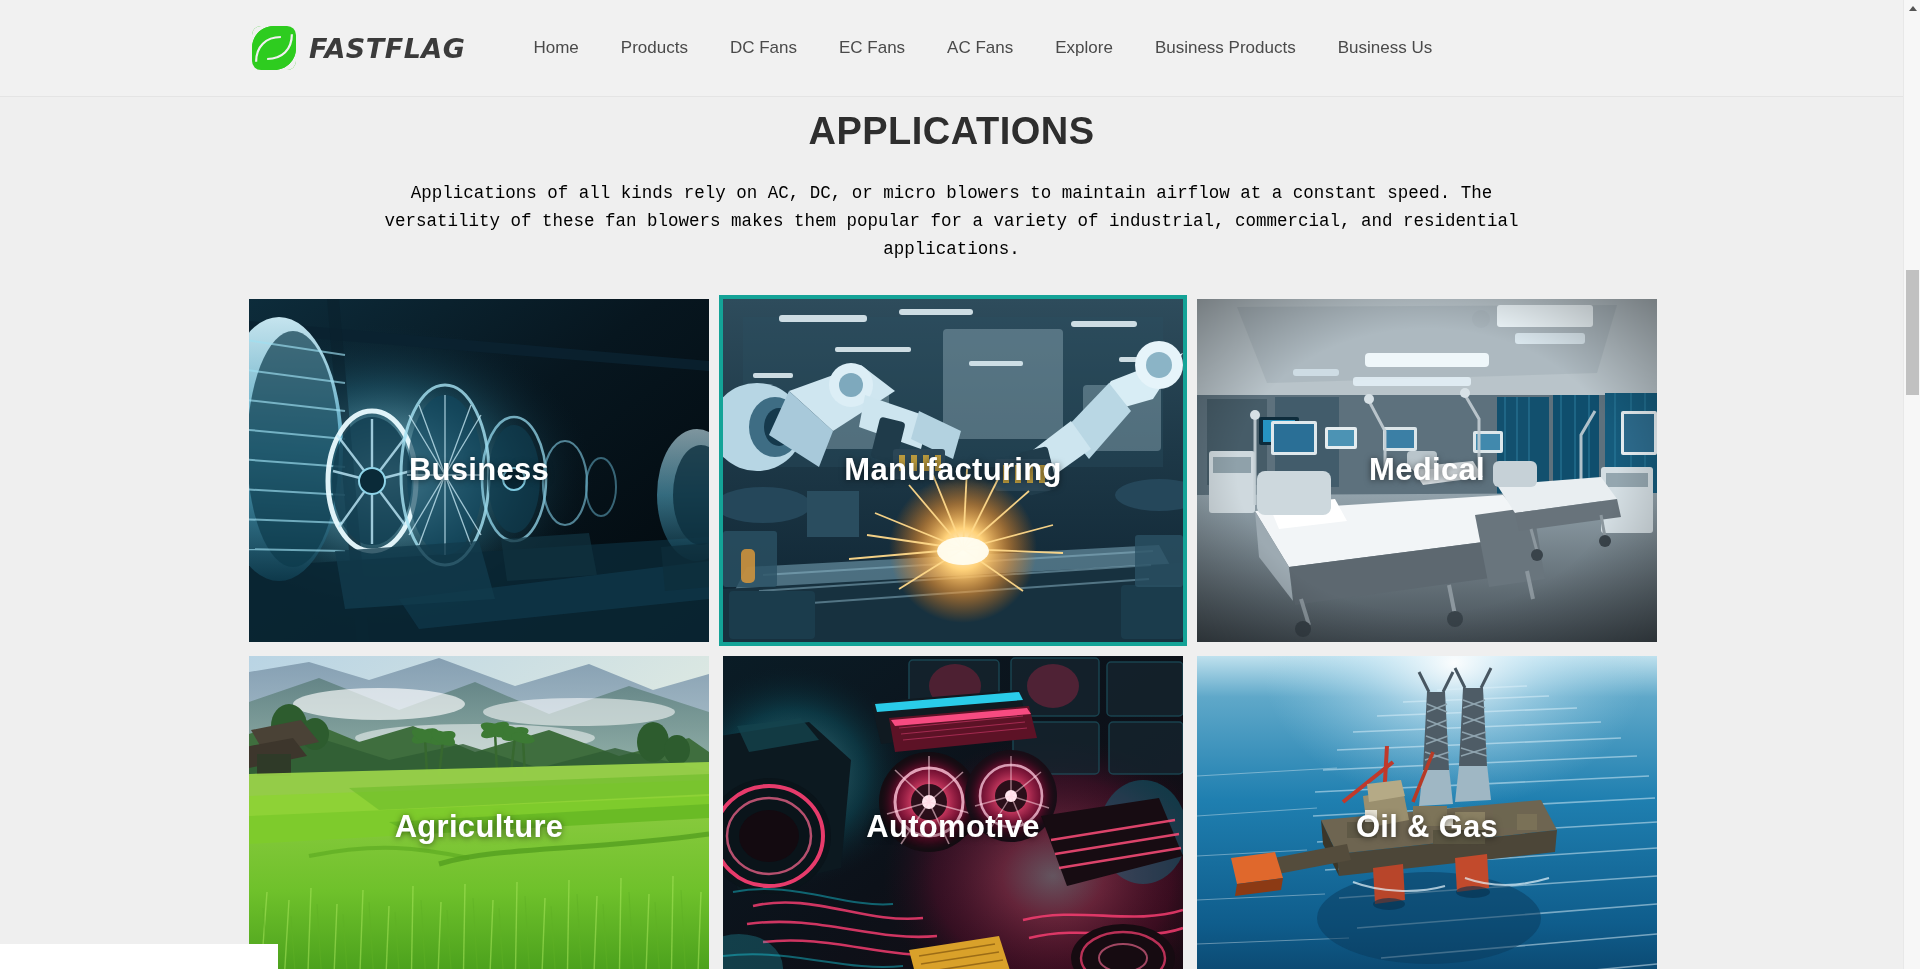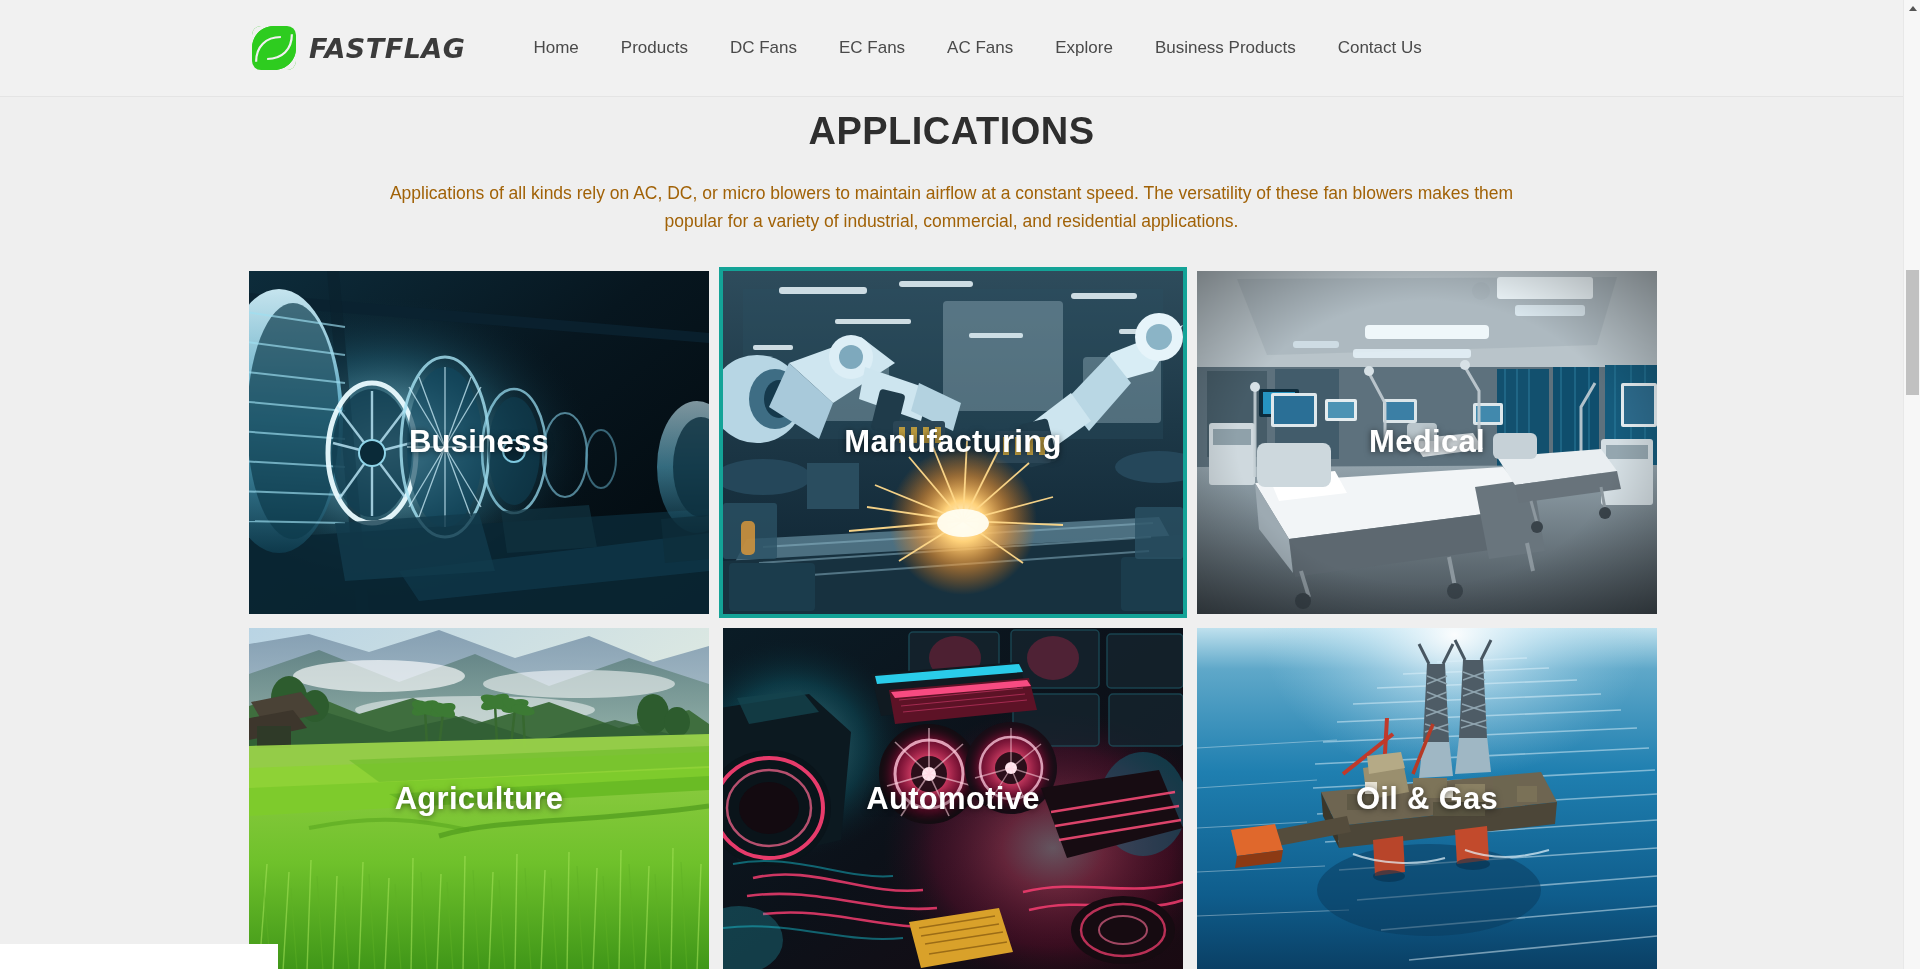--- a/index.html
+++ b/index.html
@@ -122,21 +122,22 @@
     font-weight: 700;
     letter-spacing: 0.5px;
     color: #2e2e2e;
     line-height: 1.2;
   }
   .section-desc {
     margin: 24px auto 16px;
     width: 1170px;
     font-size: 17.5px;
     line-height: 1.6;
-    color: #a16207;
+    color: #000000;
+    font-family: Liberation Mono, monospace;
   }
 
   
   .cards {
     margin: 36px auto 0;
     width: 1405px;
     display: grid;
     grid-template-columns: repeat(3, 460px);
     gap: 14px 14px;
   }
@@ -219,21 +220,21 @@
       </a>
 
       <nav class="main-nav">
         <a class="nav-link">Home</a>
         <a class="nav-link">Products</a>
         <a class="nav-link">DC Fans</a>
         <a class="nav-link">EC Fans</a>
         <a class="nav-link">AC Fans</a>
         <a class="nav-link">Explore</a>
         <a class="nav-link">Business Products</a>
-        <a class="nav-link">Contact Us</a>
+        <a class="nav-link">Business Us</a>
       </nav>
     </header>
 
     <section class="intro">
       <h1 class="section-title">APPLICATIONS</h1>
       <p class="section-desc">Applications of all kinds rely on AC, DC, or micro blowers to maintain airflow at a constant speed. The versatility of these fan blowers makes them popular for a variety of industrial, commercial, and residential applications.</p>
     </section>
 
     <section class="cards">
 

